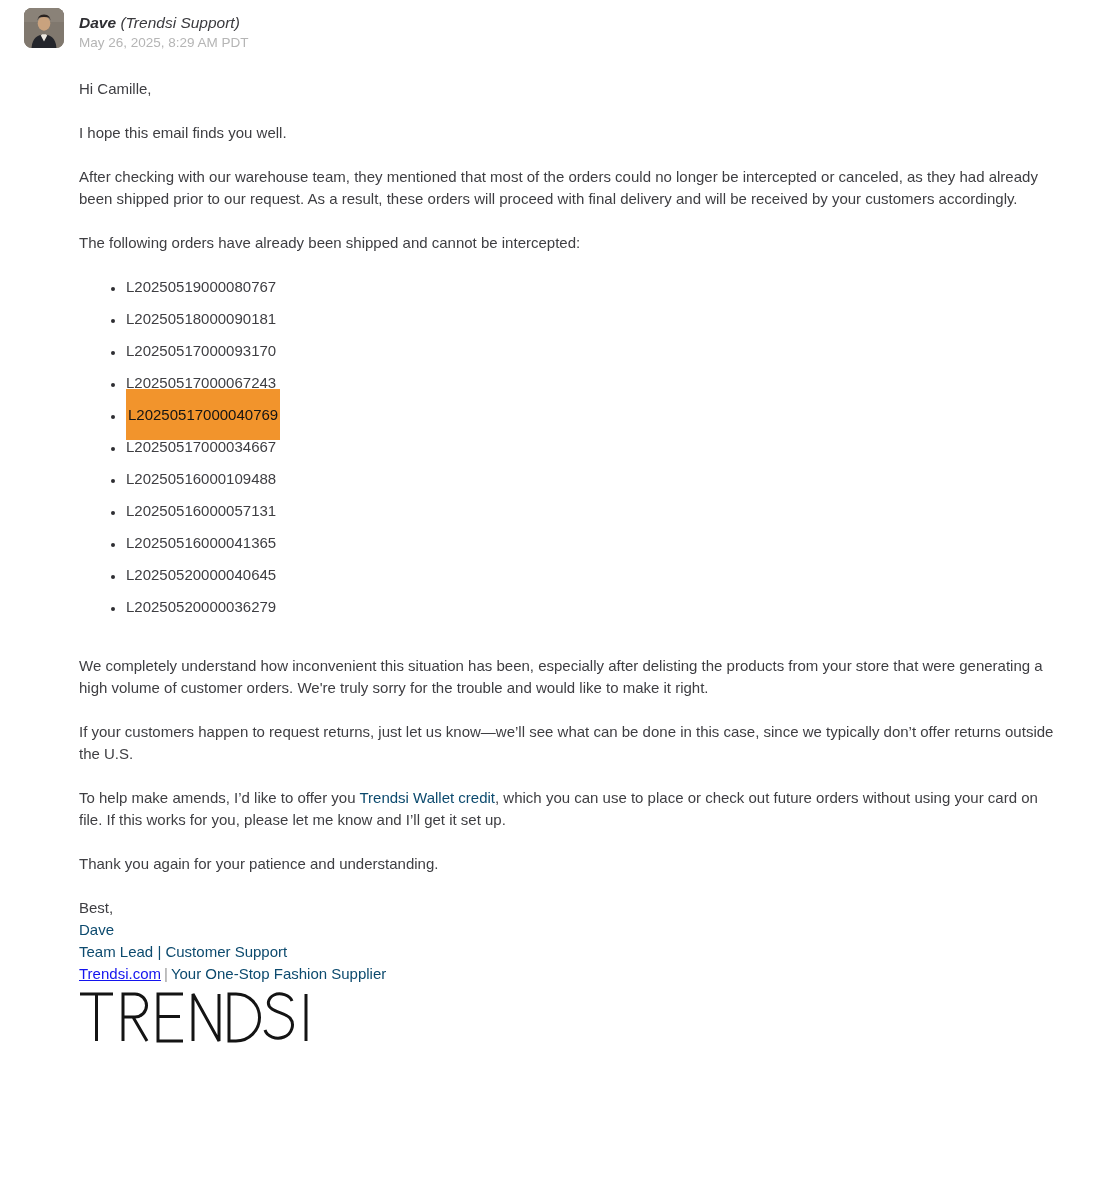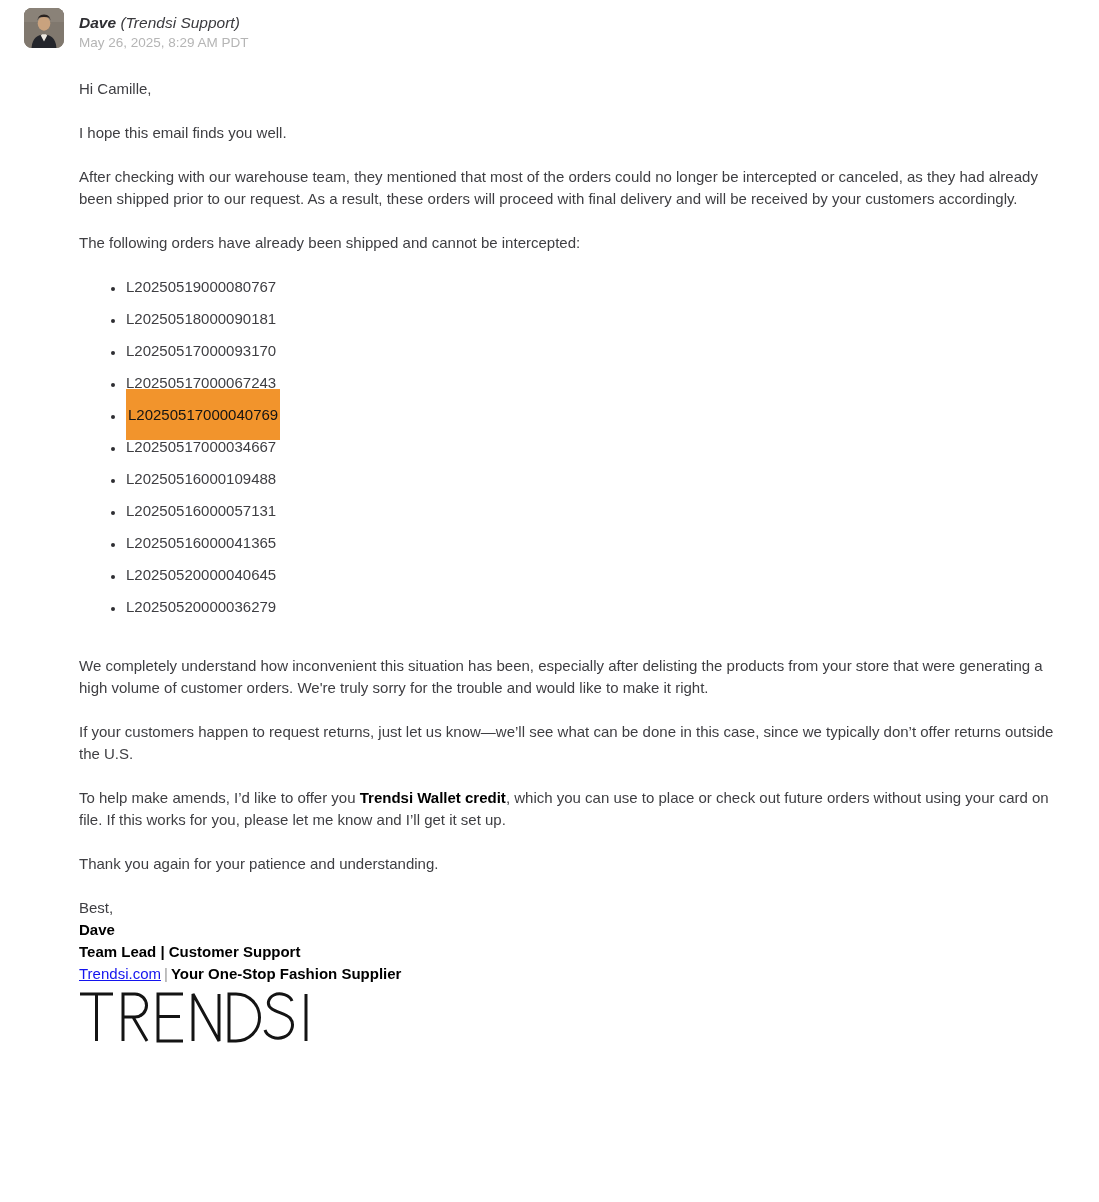--- a/index.html
+++ b/index.html
@@ -43,21 +43,21 @@
   ul.order-list li{
     margin-bottom:10px;
     padding-left:1px;
   }
   ul.order-list li::marker{font-size:12px;color:#2e2e32;}
   .highlight{
     background:var(--highlight);
     color:#141414;
     padding:17px 2px;
   }
-  b,.bold{font-weight:bold;color:#000000;}
+  b,.bold{font-weight:normal;color:#0c4a6e;}
   .signature{font-size:15px;line-height:22px;}
   .signature .sig-line{display:block;}
   a.sig-link{color:var(--link);text-decoration:underline;cursor:pointer;text-align:center;}
   .sig-sep{color:#9a9a9a;font-weight:normal;padding:0 3px;}
   .logo-wrap{margin-top:6px;}
 </style>
 </head>
 <body>
 
 <div class="message">

